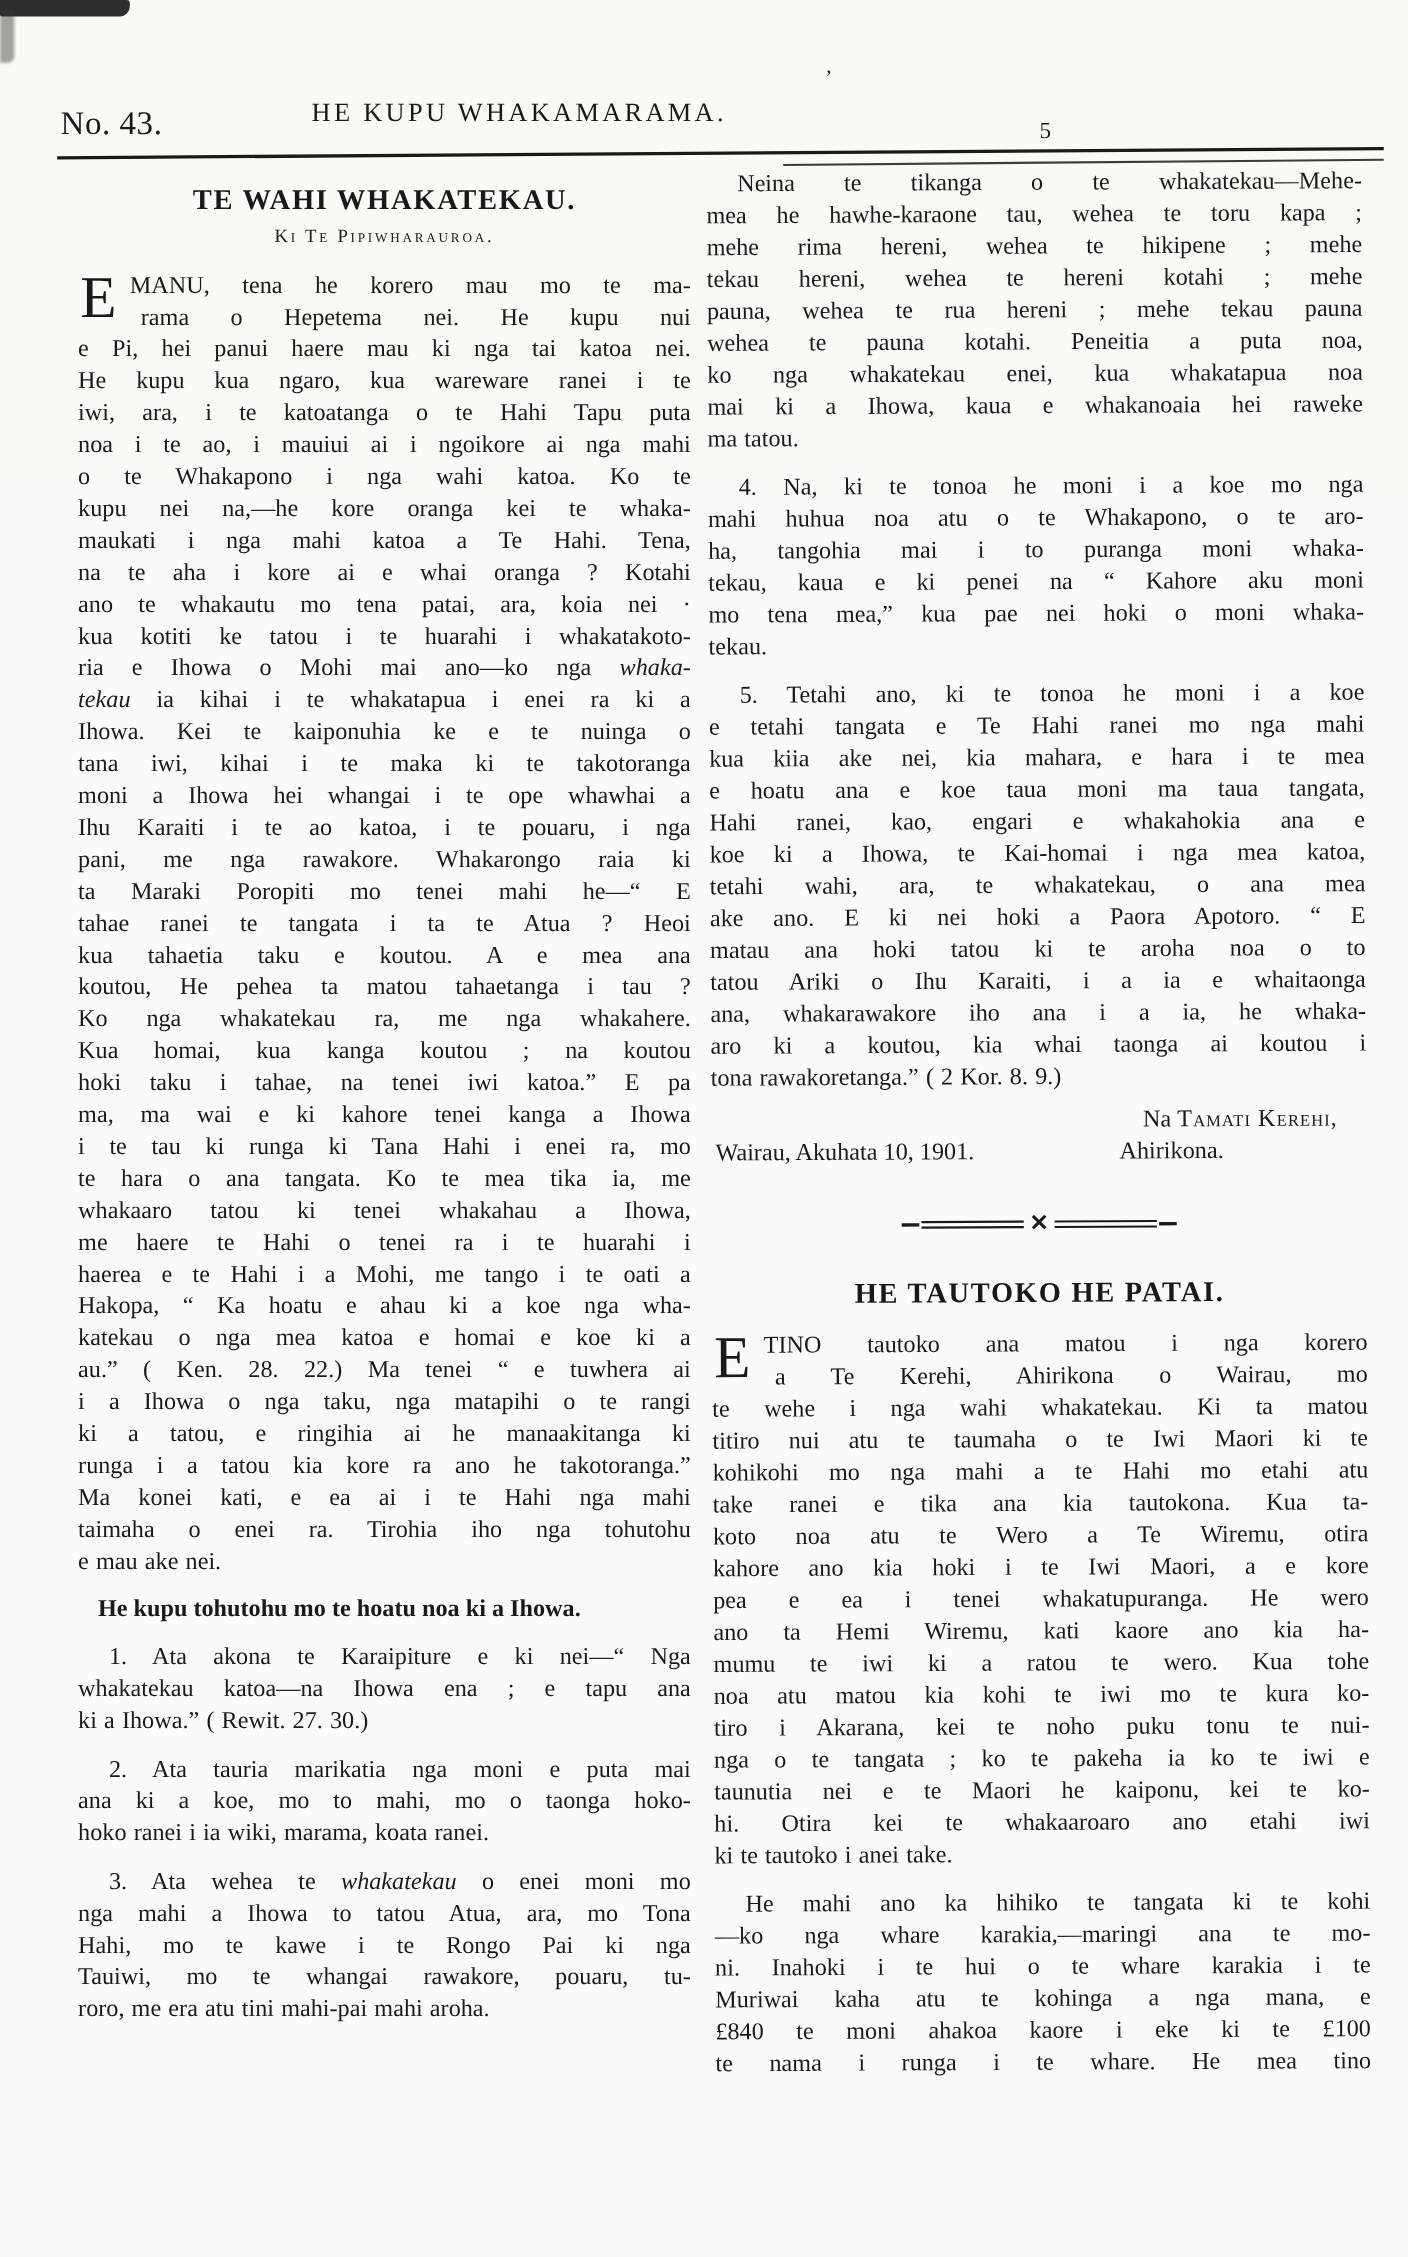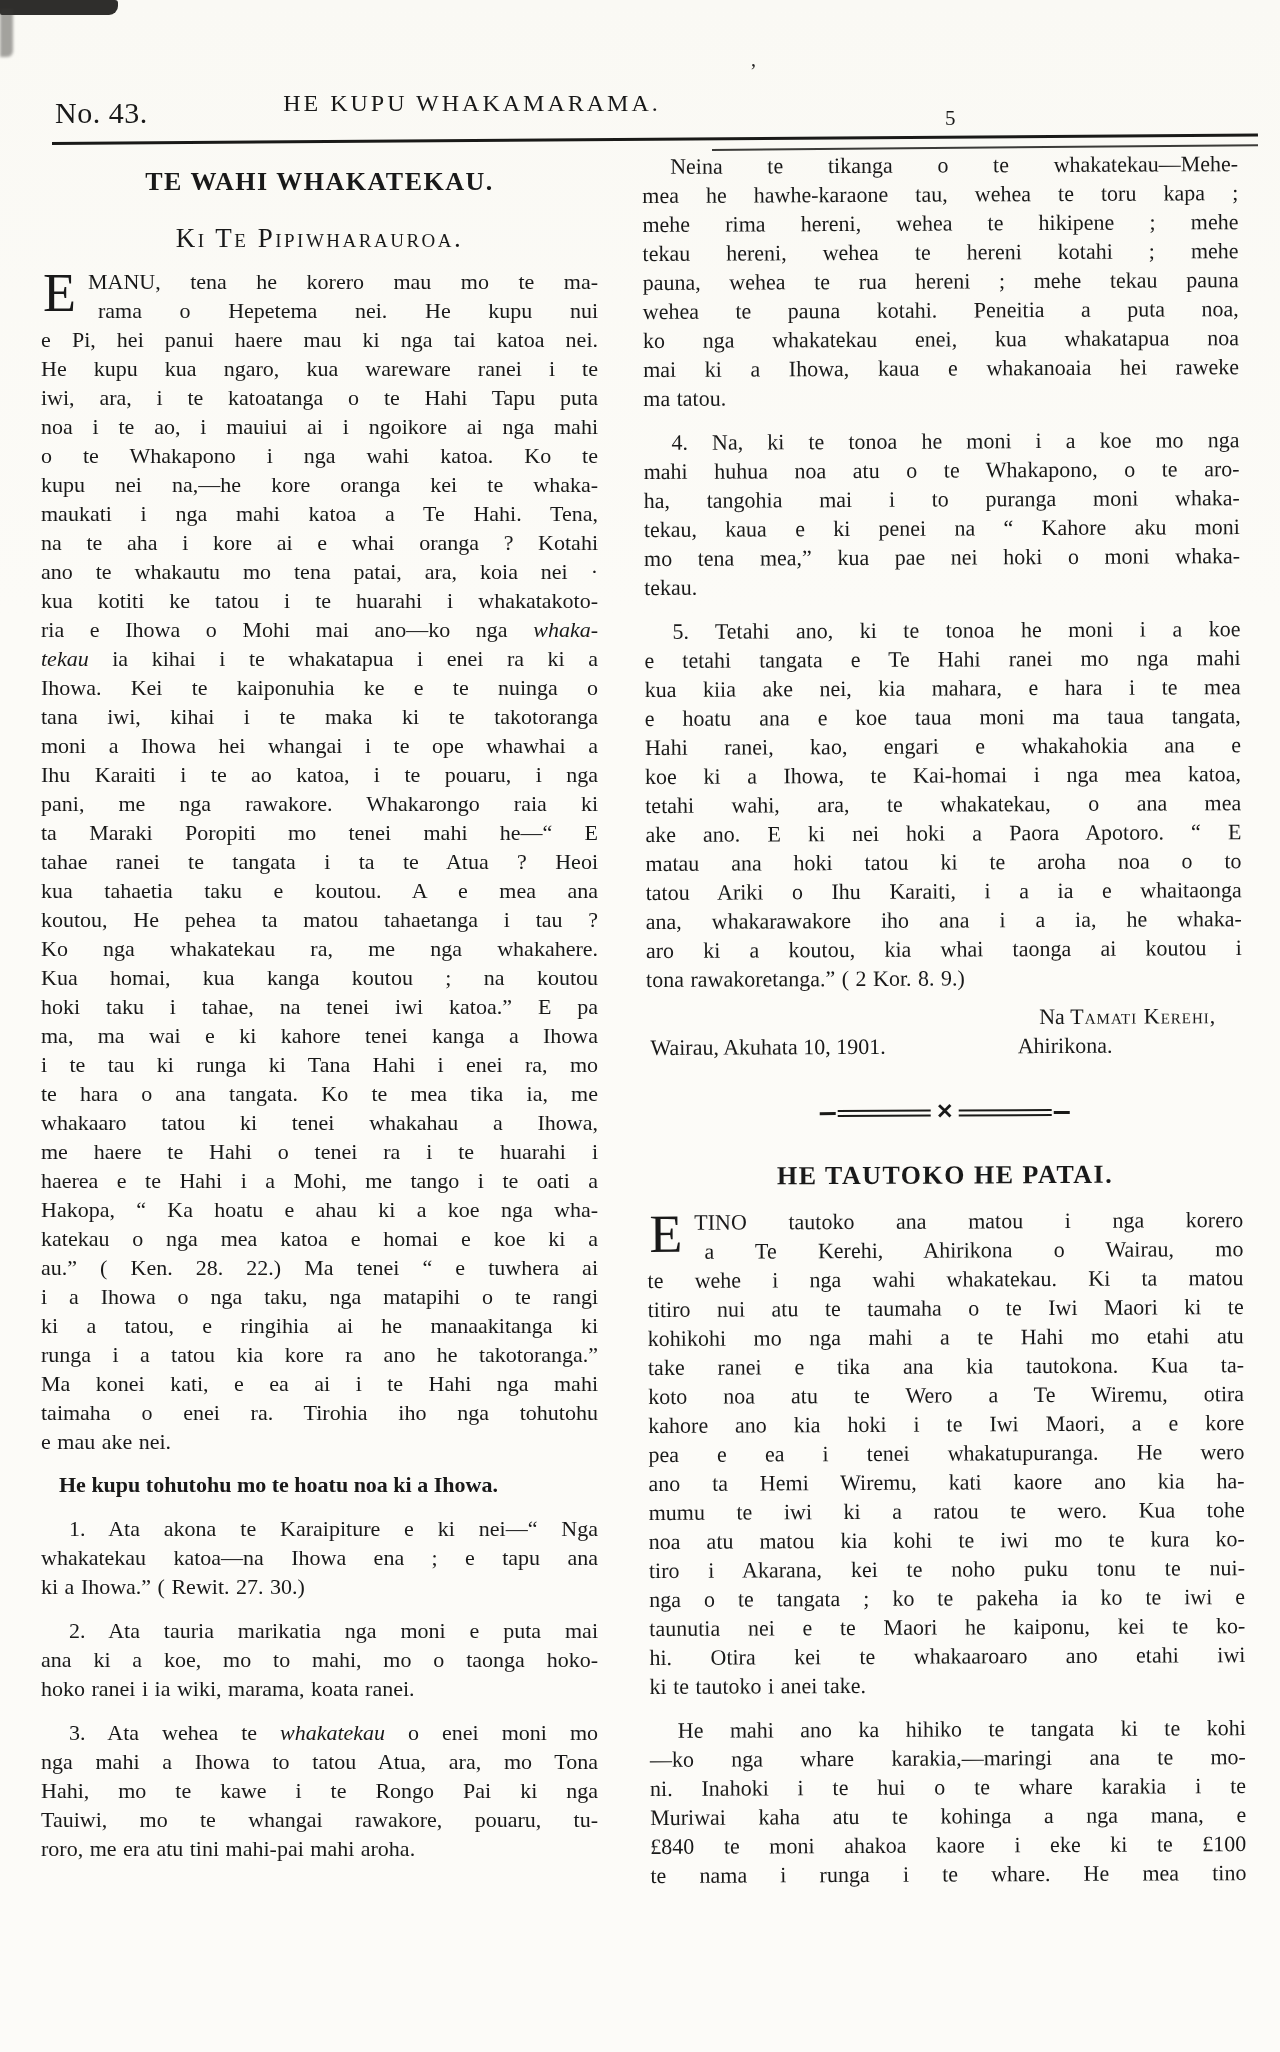--- a/index.html
+++ b/index.html
@@ -19,27 +19,27 @@
   .rule2{position:absolute;left:712px;top:149px;width:546px;height:1.7px;background:#1a1a18;
     opacity:.85;transform:rotate(-0.5deg);transform-origin:left center;}
   
   .smudge{position:absolute;left:0;top:0;width:118px;height:15px;background:#1f1e1c;
     border-radius:0 3px 9px 2px;opacity:.93;}
   .smudge2{position:absolute;left:0;top:9px;width:13px;height:48px;background:#3a3936;
     opacity:.45;filter:blur(1.5px);border-radius:0 0 6px 0;}
   .stray{position:absolute;left:750px;top:60px;font-size:20px;color:#222;}
   
   .col{position:absolute;top:150px;}
-  .col-left{left:41px;width:557px;}
+  .col-left{left:71px;width:557px;}
   .col-right{left:642px;top:146px;width:596px;transform:rotate(-0.28deg);transform-origin:left top;}
   
   .article-heading{margin:16px 0 2px;text-align:center;font-weight:bold;font-size:26px;
     letter-spacing:1.5px;line-height:32px;}
-  .article-subheading{margin-top:26px;text-align:center;font-variant:small-caps;
-    font-size:27px;letter-spacing:2.5px;line-height:28px;}
+  .article-subheading{margin-top:3px;text-align:center;font-variant:small-caps;
+    font-size:17px;letter-spacing:2.5px;line-height:28px;}
   .bold-subhead{margin:14px 0 2px 18px;font-weight:bold;font-size:22px;line-height:29px;}
   .para{margin-top:15px;}
   .col > .para:first-child{margin-top:6px;}
   .tl{font-size:22px;line-height:29px;text-align:justify;text-align-last:justify;word-spacing:1px;}
   .tl.nj{text-align-last:auto;}
   .para.ind div.tl:first-of-type{text-indent:28px;}
   .para.dc div.tl:nth-of-type(2){text-indent:10px;}
   .dropcap{float:left;font-size:54px;line-height:46px;height:54px;padding:3px 12px 0 2px;}
   
   .sig{margin-top:10px;font-size:22px;line-height:29px;}

